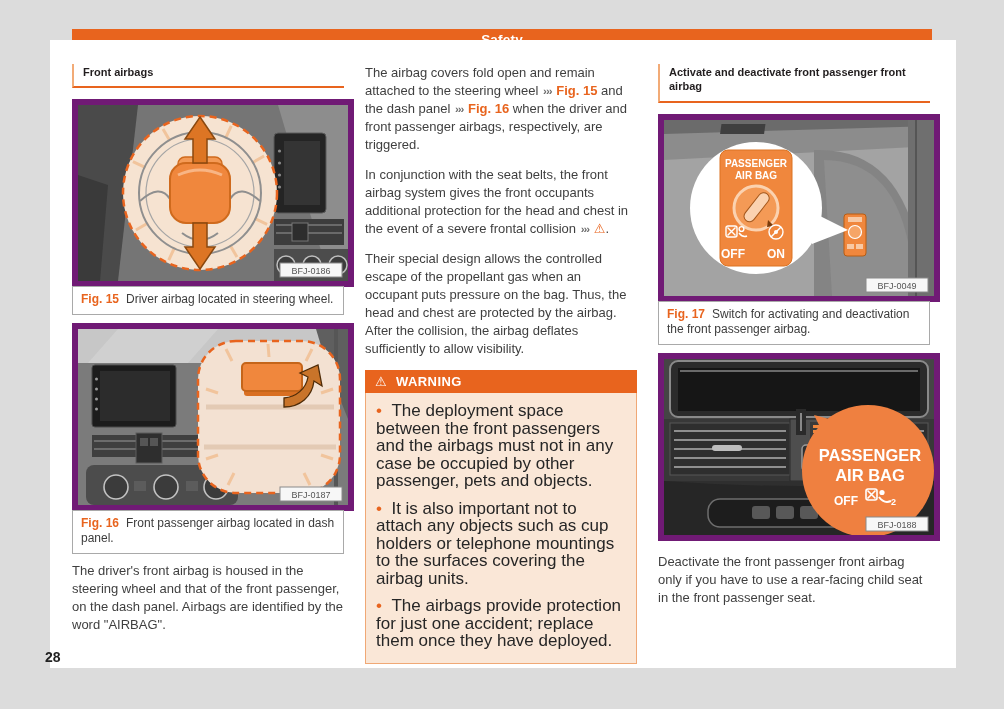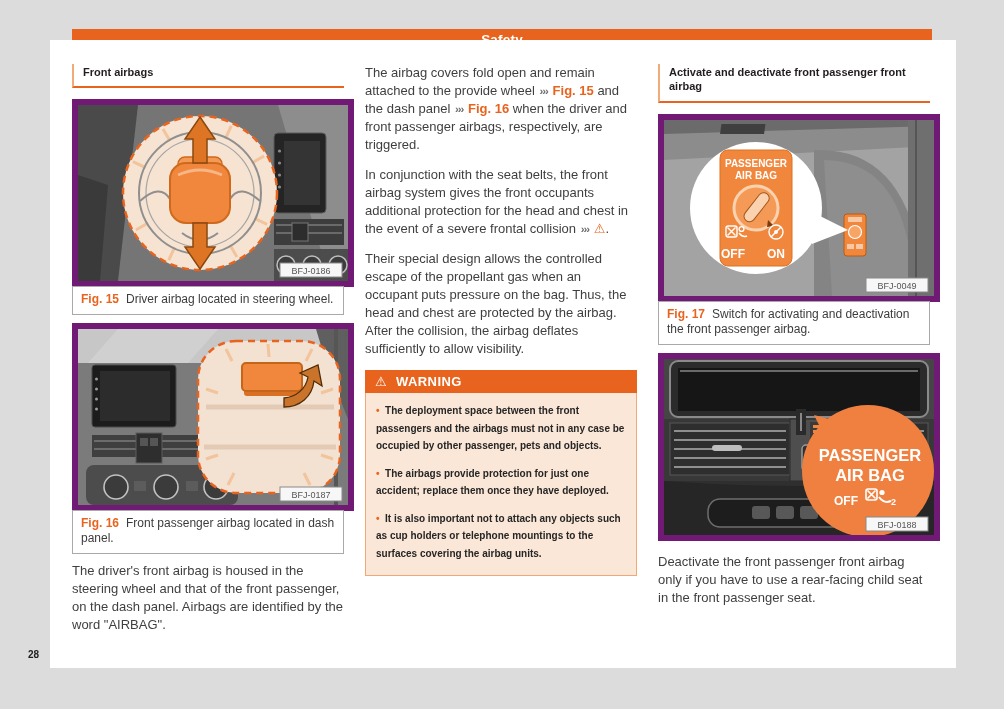--- a/index.html
+++ b/index.html
@@ -60,28 +60,28 @@
     padding:4px 10px 4px 10px;
     display:flex;align-items:center;gap:9px;letter-spacing:.4px;
   }
   .warning-header .tri{font-size:13px;font-weight:normal;}
   .warning-body{
     background:#fae7d7;border:1px solid #f0a875;border-top:none;
     padding:9px 10px 3px 10px;
   }
   .warning-body ul{margin:0;padding:0;list-style:none;}
   .warning-body li{
-    font-size:10px;font-weight:bold;color:#262626;line-height:17.5px;
+    font-size:17px;font-weight:normal;color:#262626;line-height:17.5px;
     margin:0 0 10px 0;position:relative;padding-left:0;
   }
   .warning-body li::before{content:"\2022\00a0\00a0";color:#e8641e;}
 
   .page-number{
-    position:absolute;left:28px;top:649px;
-    font-size:10px;font-weight:bold;color:#222;
+    position:absolute;left:45px;top:649px;
+    font-size:14px;font-weight:bold;color:#222;
   }
 </style>
 </head>
 <body>
 
 <div class="banner">Safety</div>
 
 <div class="page">
 
   <div class="col col-left">
@@ -195,36 +195,36 @@
       </div>
       <div class="fig-cap">
         <span class="fig-label">Fig. 16</span><span>Front passenger airbag located in dash panel.</span>
       </div>
     </div>
 
     <p class="body-text">The driver's front airbag is housed in the steering wheel and that of the front passenger, on the dash panel. Airbags are identified by the word "AIRBAG".</p>
   </div>
 
   <div class="col col-mid">
-    <p class="body-text"><span>The airbag covers fold open and remain attached to the provide wheel </span><span class="ref">›››</span> <span class="figlink">Fig. 15</span><span> and the dash panel </span><span class="ref">›››</span> <span class="figlink">Fig. 16</span><span> when the driver and front passenger airbags, respectively, are triggered.</span></p>
+    <p class="body-text"><span>The airbag covers fold open and remain attached to the steering wheel </span><span class="ref">›››</span> <span class="figlink">Fig. 15</span><span> and the dash panel </span><span class="ref">›››</span> <span class="figlink">Fig. 16</span><span> when the driver and front passenger airbags, respectively, are triggered.</span></p>
 
     <p class="body-text"><span>In conjunction with the seat belts, the front airbag system gives the front occupants additional protection for the head and chest in the event of a severe frontal collision </span><span class="ref">›››</span> <span class="inline-warn">⚠</span><span>.</span></p>
 
     <p class="body-text">Their special design allows the controlled escape of the propellant gas when an occupant puts pressure on the bag. Thus, the head and chest are protected by the airbag. After the collision, the airbag deflates sufficiently to allow visibility.</p>
 
     <div class="warning">
       <div class="warning-header">
         <span class="tri">⚠</span>
         <span>WARNING</span>
       </div>
       <div class="warning-body">
         <ul>
           <li>The deployment space between the front passengers and the airbags must not in any case be occupied by other passenger, pets and objects.</li>
+          <li>It is also important not to attach any objects such as cup holders or telephone mountings to the surfaces covering the airbag units.</li>
           <li>The airbags provide protection for just one accident; replace them once they have deployed.</li>
-          <li>It is also important not to attach any objects such as cup holders or telephone mountings to the surfaces covering the airbag units.</li>
         </ul>
       </div>
     </div>
   </div>
 
   <div class="col col-right">
     <h2 class="section-heading">Activate and deactivate front passenger front airbag</h2>
 
     <div class="figure">
       <div class="fig-img">

